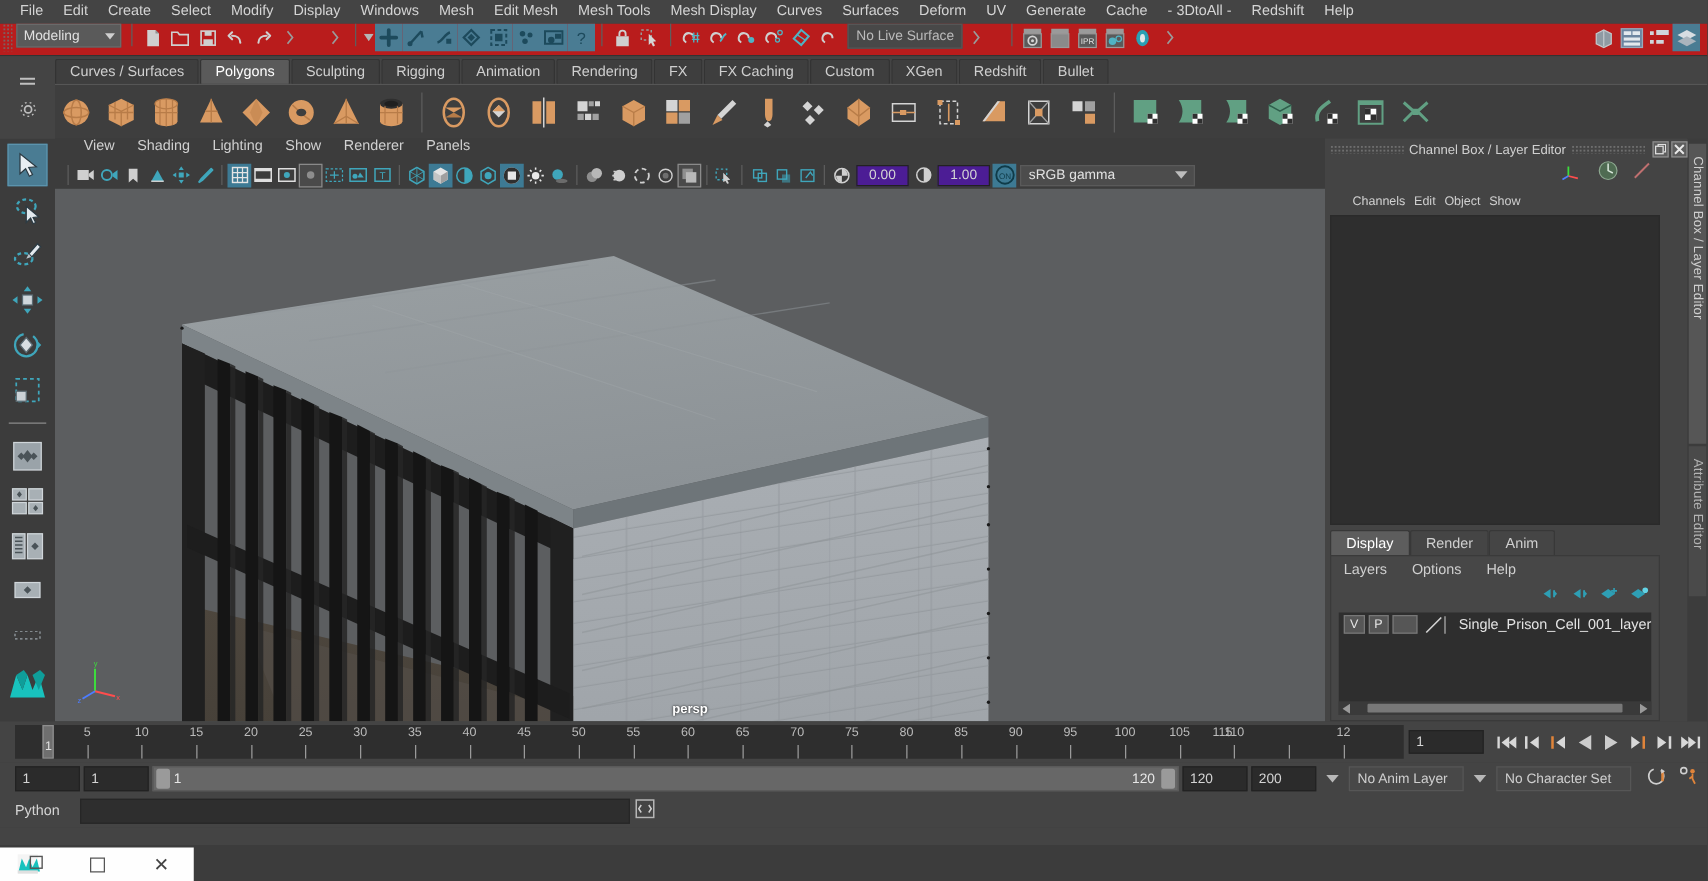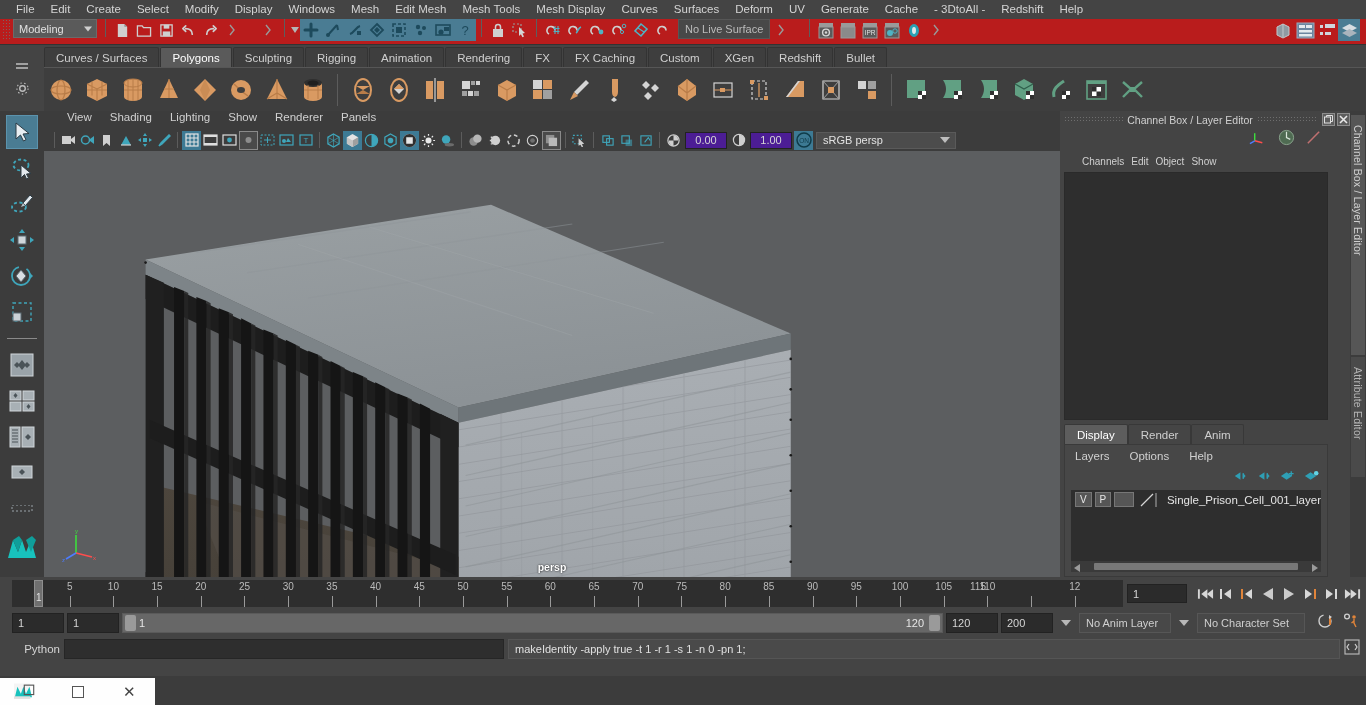--- a/index.html
+++ b/index.html
@@ -198,21 +198,21 @@
   }
   .rangehandle { width: 11px; height: 16px; background: #9a9a9a; border-radius: 2px; }
   .rangebar .lnum { position: absolute; left: 16px; font-size: 11px; color: #e6e6e6; }
   .rangebar .rnum { position: absolute; right: 18px; font-size: 11px; color: #e6e6e6; }
   .dropcaret { width: 0; height: 0; border-left: 5px solid transparent; border-right: 5px solid transparent; border-top: 6px solid #b8b8b8; margin: 0 5px; }
   .animlayer { width: 92px; height: 20px; background: #484848; border: 1px solid #565656; font-size: 11px; color: #cfcfcf; display: flex; align-items: center; padding-left: 6px; }
   .charset { width: 108px; height: 20px; background: #484848; border: 1px solid #565656; font-size: 11px; color: #cfcfcf; display: flex; align-items: center; padding-left: 6px; }
 
   
   .cmdline { height: 26px; background: #444; display: flex; align-items: center; gap: 4px; padding-left: 12px; }
-  .cmdlabel { width: 48px; font-size: 11.5px; color: #d4d4d4; text-align: right; }
+  .cmdlabel { width: 48px; font-size: 11.5px; color: #d4d4d4; }
   .cmdinput { width: 440px; height: 20px; background: #2e2e2e; border: 1px solid #262626; }
   .cmdresult { flex: 1; height: 20px; background: #4a4a4a; border: 1px solid #555; font-size: 11px; color: #e0e0e0; display: flex; align-items: center; padding-left: 6px; }
 
   
   .helpline { height: 14px; background: #444; }
   .taskbar { position: absolute; left: 0; bottom: 0; width: 155px; height: 27px; background: #fefefe; display: flex; align-items: center; }
   .tb-item { flex: 1; display: flex; align-items: center; justify-content: center; height: 100%; }
   .tb-x { font-size: 15px; color: #444; }
   .tb-sq { width: 12px; height: 12px; border: 1.4px solid #555; }
 </style>
@@ -1029,21 +1029,21 @@
         <div class="numfield">
           <span>1.00</span>
         </div>
         <div class="vbtn on">
           <svg width="16" height="16" viewBox="0 0 16 16">
               <circle cx="8" cy="8" r="7" fill="none" stroke="#0f3b49" stroke-width="1.5"></circle>
               <text x="8" y="11" font-size="6.5" text-anchor="middle" fill="#0f3b49" font-family="Liberation Sans">ON</text>
             </svg>
         </div>
         <div class="gammasel">
-          <span>sRGB persp</span>
+          <span>sRGB gamma</span>
           <span class="arr"></span>
         </div>
       </div>
 
       <div class="viewport">
         <svg width="100%" height="100%" viewBox="0 0 1000 420" preserveAspectRatio="none" style="position:absolute;inset:0">
           <defs>
             <linearGradient id="roofg" x1="0" y1="0" x2="0.4" y2="1">
               <stop offset="0" stop-color="#9aa0a3"></stop>
                 <stop offset="1" stop-color="#8c9296"></stop>
@@ -1426,23 +1426,20 @@
           <circle cx="5" cy="4.5" r="2.4" fill="none" stroke="#cfcfcf" stroke-width="1.3"></circle>
           <circle cx="12" cy="5" r="1.8" fill="#e0843a"></circle>
           <path d="M12 7v4l2 4M12 9l-2.5 2M12 11l2 4" stroke="#e0843a" stroke-width="1.4" fill="none"></path>
         </svg>
     </div>
   </div>
 
   <div class="cmdline">
     <div class="cmdlabel">Python</div>
     <div class="cmdinput"></div>
-    <div class="cmdresult">
-      <span>makeIdentity -apply true -t 1 -r 1 -s 1 -n 0 -pn 1;</span>
-    </div>
     <div style="margin-right:6px">
       <svg width="16" height="16" viewBox="0 0 16 16">
           <rect x="1" y="1" width="14" height="14" fill="none" stroke="#b5b5b5" stroke-width="1.2"></rect>
           <path d="M5 5 3 8l2 3M11 5l2 3-2 3" stroke="#cfcfcf" stroke-width="1.2" fill="none"></path>
         </svg>
     </div>
   </div>
 
   <div class="helpline"></div>
 

